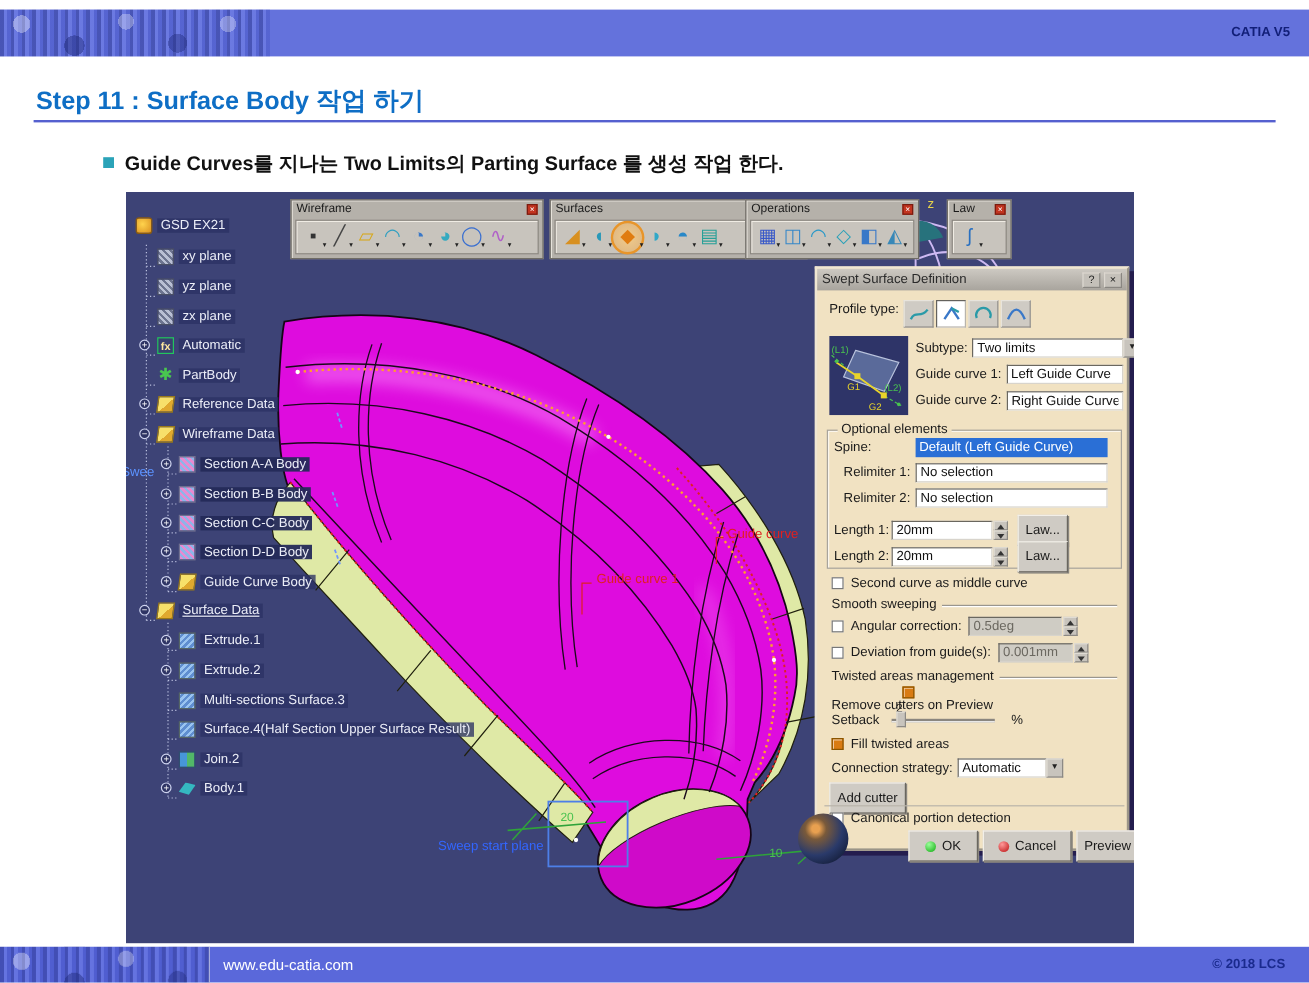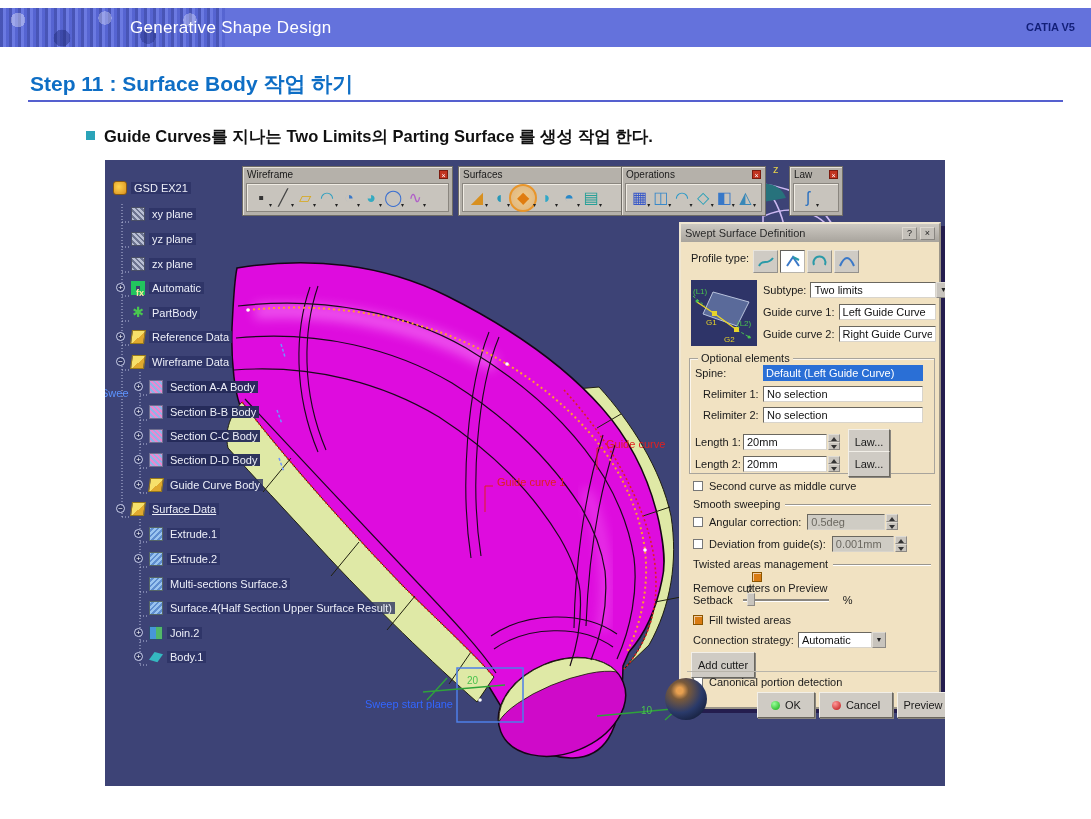--- a/index.html
+++ b/index.html
@@ -38,21 +38,21 @@
   #tree{position:absolute;left:0;top:0;width:420px;height:626px;z-index:3;}
   .trow{position:absolute;height:16px;display:flex;align-items:center;cursor:default;}
   .tlabel{color:#eceef8;font-size:11px;background:rgba(44,50,100,.78);padding:0 3px;white-space:nowrap;text-align:right;}
   .tlabel.hl{background:rgba(36,42,88,.95);}
   .tlabel.und{text-decoration:underline;}
   .badge{position:absolute;width:9px;height:9px;border-radius:50%;background:#2e3464;border:1px solid #cfd4f0;
     color:#fff;font-size:8px;line-height:7px;text-align:center;top:3px;}
   .ticon{position:absolute;width:14px;height:14px;top:1px;}
   .ti-root{background:radial-gradient(circle at 40% 40%,#ffd34d,#d98f1f);border-radius:3px;border:1px solid #8a5a10;}
   .ti-plane{background:repeating-linear-gradient(45deg,#b9bfd4 0 2px,#6d7490 2px 4px);border:1px solid #4a4f66;}
-  .ti-rel{color:#ffe9a0;font-size:9px;font-weight:bold;line-height:14px;text-align:center;background:#39406f;border:5px solid #22c55e;}
+  .ti-rel{color:#ffe9a0;font-size:9px;font-weight:bold;line-height:14px;text-align:center;background:#39406f;border:1px solid #22c55e;}
   .ti-part{color:#49c74f;font-size:14px;line-height:13px;text-align:center;}
   .ti-body{background:linear-gradient(135deg,#f7e06a 55%,#e0a92e 55%);transform:skewX(-8deg);border:1px solid #9a7a18;}
   .ti-section{background:repeating-linear-gradient(45deg,#e88ad0 0 2px,#8fb4e8 2px 4px);border:1px solid #707090;}
   .ti-surface{background:repeating-linear-gradient(-45deg,#9ac4f0 0 2px,#5f8ed0 2px 4px);border:1px solid #566;}
   .ti-join{background:linear-gradient(to right,#4796d8 50%,#52b868 50%);border:1px solid #2f4f6f;}
   .ti-sweep{background:#35b8c0;clip-path:polygon(0 70%,40% 15%,100% 30%,60% 88%);}
 
   
   .toolbar{position:absolute;top:6px;height:50px;z-index:4;background:#b5b1aa;
     border:1px solid #6f6c66;box-shadow:inset 1px 1px 0 #e6e2da;}
@@ -102,21 +102,20 @@
   #globe{position:absolute;left:560px;top:518px;width:42px;height:42px;border-radius:50%;z-index:7;
     background:radial-gradient(circle at 35% 30%,#e8a050 8%,#7a5a3a 22%,#2a3a6a 55%,#101830 90%);}
 </style>
 </head>
 <body>
 
 <div id="slide">
 
   <div class="hdr-band">
     <div class="deco"></div>
-    <div class="hdr-title">Generative Shape Design</div>
     <div class="hdr-brand">CATIA V5</div>
   </div>
 
   <div class="step-title">Step 11 : Surface Body 작업 하기</div>
   <div class="step-rule"></div>
   <div class="bullet-sq"></div>
   <div class="bullet-text">Guide Curves를 지나는 Two Limits의 Parting Surface 를 생성 작업 한다.</div>
 
   <div id="cad">
 
@@ -561,13 +560,18 @@
           <span style="width:9px;height:9px;border-radius:50%;background:radial-gradient(circle at 35% 30%,#f99,#b11);margin-right:5px;"></span>
           <span>Cancel</span>
         </span>
         <span class="btn" style="width:52px;margin-left:4px;">Preview</span>
       </div>
     </div>
 
     <div id="globe"></div>
   </div>
 
+  <div class="ftr-band">
+    <div class="deco"></div>
+    <div class="ftr-site">www.edu-catia.com</div>
+    <div class="ftr-copy">© 2018 LCS</div>
+  </div>
 </div>
 
 </body></html>

